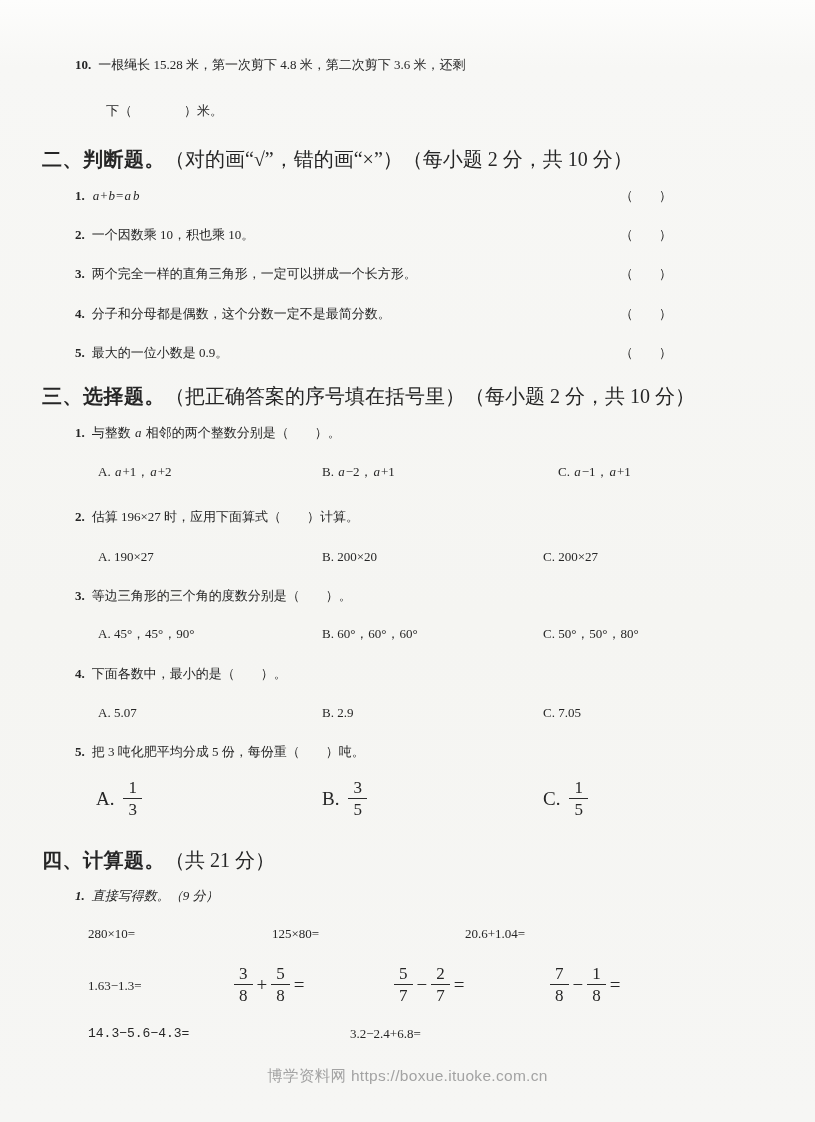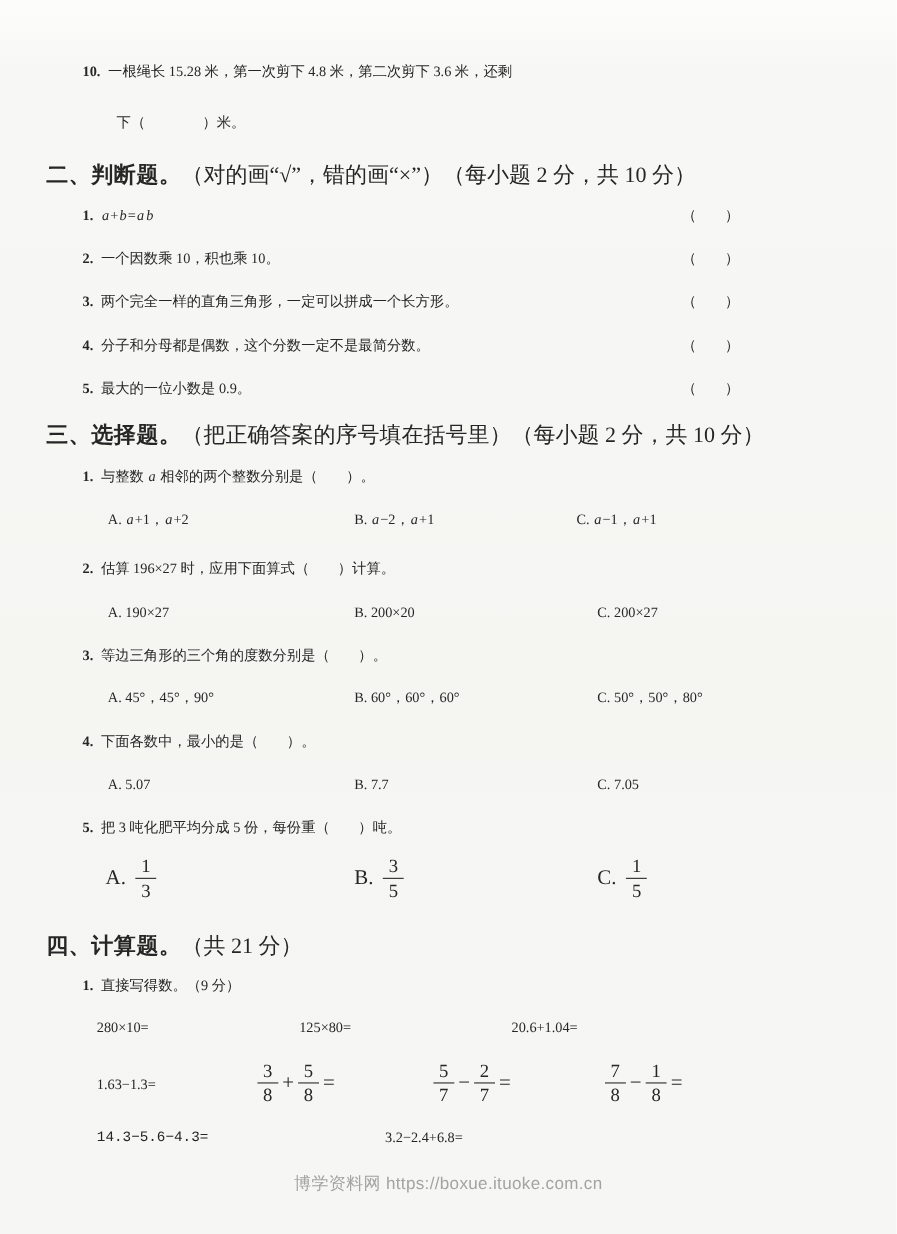--- a/index.html
+++ b/index.html
@@ -52,35 +52,35 @@
   <div class="line bracket" style="top:306px;left:620px;">（　　）</div>
 
   <div class="line" style="top:345px;left:75px;"><span class="qno">5.</span><span>最大的一位小数是 0.9。</span></div>
   <div class="line bracket" style="top:345px;left:620px;">（　　）</div>
 
   <div class="line sec-title" style="top:384px;left:42px;"><span class="hb">三、选择题。</span><span class="hr">（把正确答案的序号填在括号里）（每小题 2 分，共 10 分）</span></div>
 
   <div class="line" style="top:425px;left:75px;"><span class="qno">1.</span><span class="mathify">与整数 <i>a</i> 相邻的两个整数分别是（　　）。</span></div>
   <div class="line mathify" style="top:464px;left:98px;">A. <i>a</i>+1，<i>a</i>+2</div>
   <div class="line mathify" style="top:464px;left:322px;">B. <i>a</i>−2，<i>a</i>+1</div>
-  <div class="line mathify" style="top:464px;left:524px;text-align:right;">C. <i>a</i>−1，<i>a</i>+1</div>
+  <div class="line mathify" style="top:464px;left:558px;text-align:right;">C. <i>a</i>−1，<i>a</i>+1</div>
 
   <div class="line" style="top:509px;left:75px;"><span class="qno">2.</span><span>估算 196×27 时，应用下面算式（　　）计算。</span></div>
   <div class="line" style="top:549px;left:98px;">A. 190×27</div>
   <div class="line" style="top:549px;left:322px;">B. 200×20</div>
   <div class="line" style="top:549px;left:543px;">C. 200×27</div>
 
   <div class="line" style="top:588px;left:75px;"><span class="qno">3.</span><span>等边三角形的三个角的度数分别是（　　）。</span></div>
   <div class="line" style="top:626px;left:98px;">A. 45°，45°，90°</div>
   <div class="line" style="top:626px;left:322px;">B. 60°，60°，60°</div>
   <div class="line" style="top:626px;left:543px;">C. 50°，50°，80°</div>
 
   <div class="line" style="top:666px;left:75px;"><span class="qno">4.</span><span>下面各数中，最小的是（　　）。</span></div>
   <div class="line" style="top:705px;left:98px;">A. 5.07</div>
-  <div class="line" style="top:705px;left:322px;">B. 7.7</div>
+  <div class="line" style="top:705px;left:322px;">B. 2.9</div>
   <div class="line" style="top:705px;left:543px;">C. 7.05</div>
 
   <div class="line" style="top:744px;left:75px;text-align:right;"><span class="qno">5.</span><span>把 3 吨化肥平均分成 5 份，每份重（　　）吨。</span></div>
   <div class="line frac-line" style="top:778px;left:96px;">
       <span class="opt-label">A.</span>
       <span class="frac">
         <span class="fn">1</span>
         <span class="fd">3</span>
       </span>
     </div>
@@ -94,21 +94,21 @@
   <div class="line frac-line" style="top:778px;left:543px;">
       <span class="opt-label">C.</span>
       <span class="frac">
         <span class="fn">1</span>
         <span class="fd">5</span>
       </span>
     </div>
 
   <div class="line sec-title" style="top:848px;left:42px;"><span class="hb">四、计算题。</span><span class="hr">（共 21 分）</span></div>
 
-  <div class="line" style="top:888px;left:75px;"><span class="qno">1.</span><span>直接写得数。（9 分）</span></div>
+  <div class="line" style="top:888px;left:75px;font-style:italic;"><span class="qno">1.</span><span>直接写得数。（9 分）</span></div>
 
   <div class="line" style="top:926px;left:88px;">280×10=</div>
   <div class="line" style="top:926px;left:272px;">125×80=</div>
   <div class="line" style="top:926px;left:465px;">20.6+1.04=</div>
 
   <div class="line" style="top:978px;left:88px;">1.63−1.3=</div>
   <div class="line frac-line" style="top:964px;left:232px;">
       <span class="frac">
         <span class="fn">3</span>
         <span class="fd">8</span>

